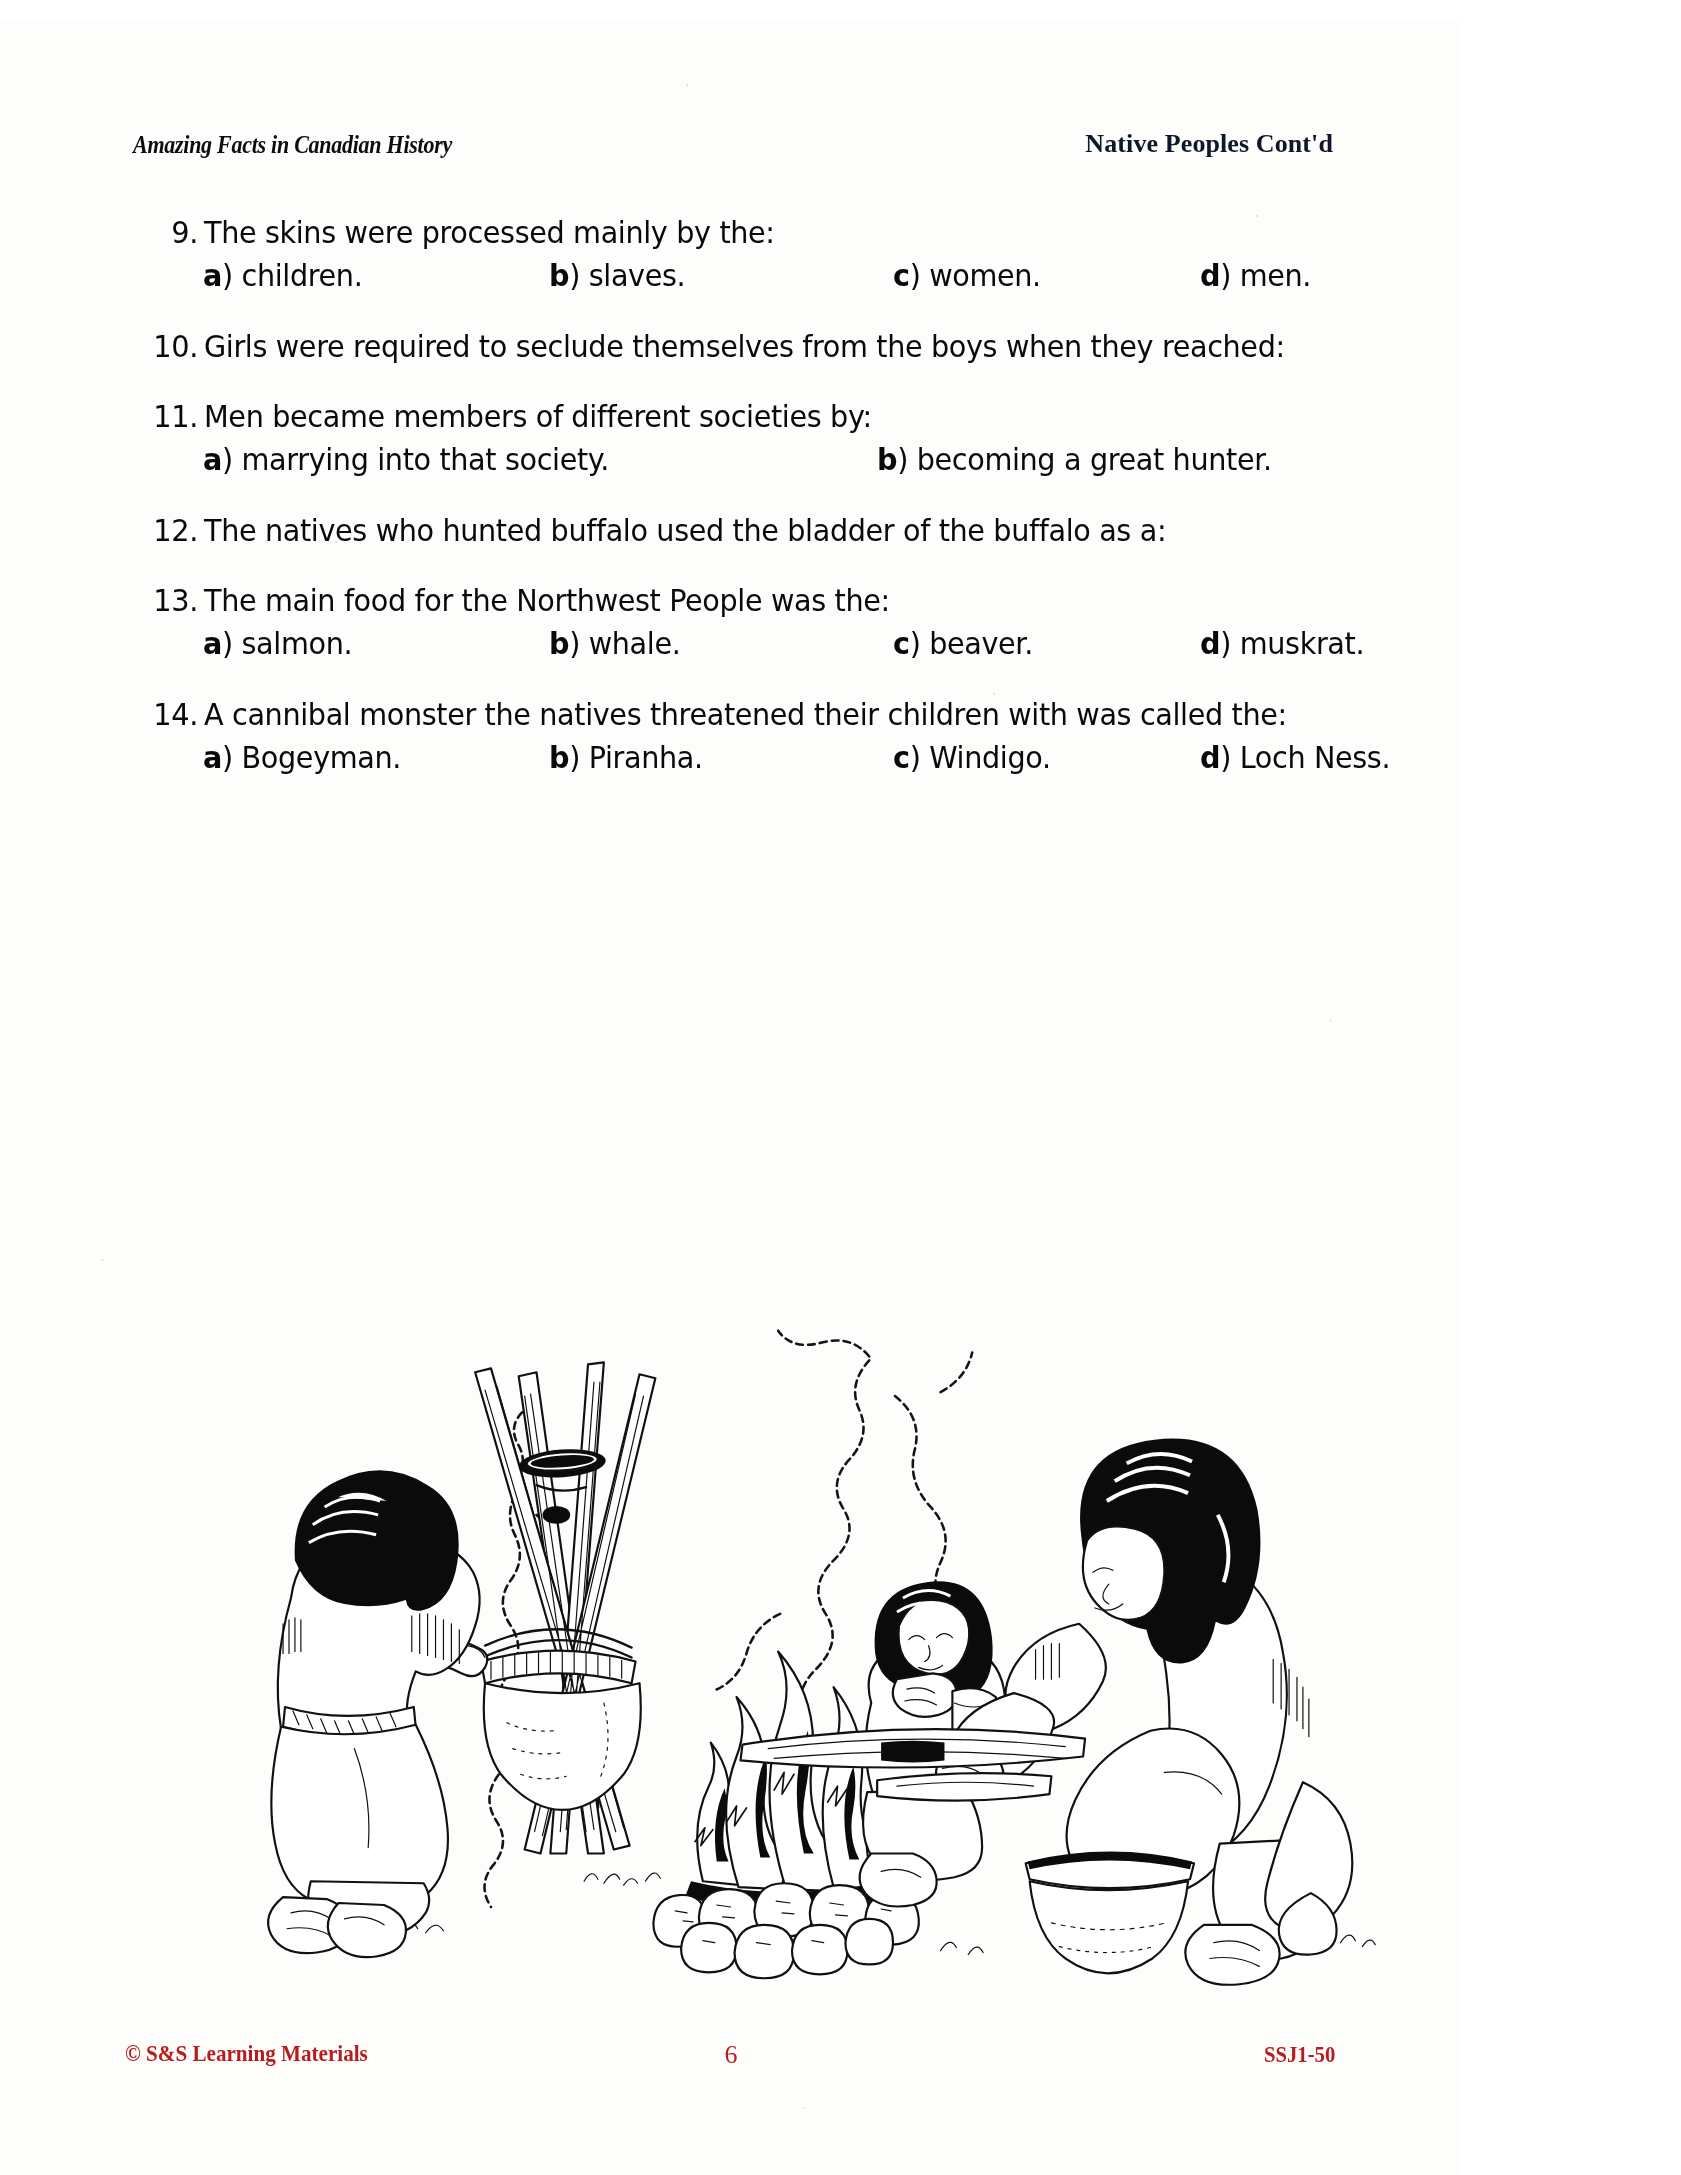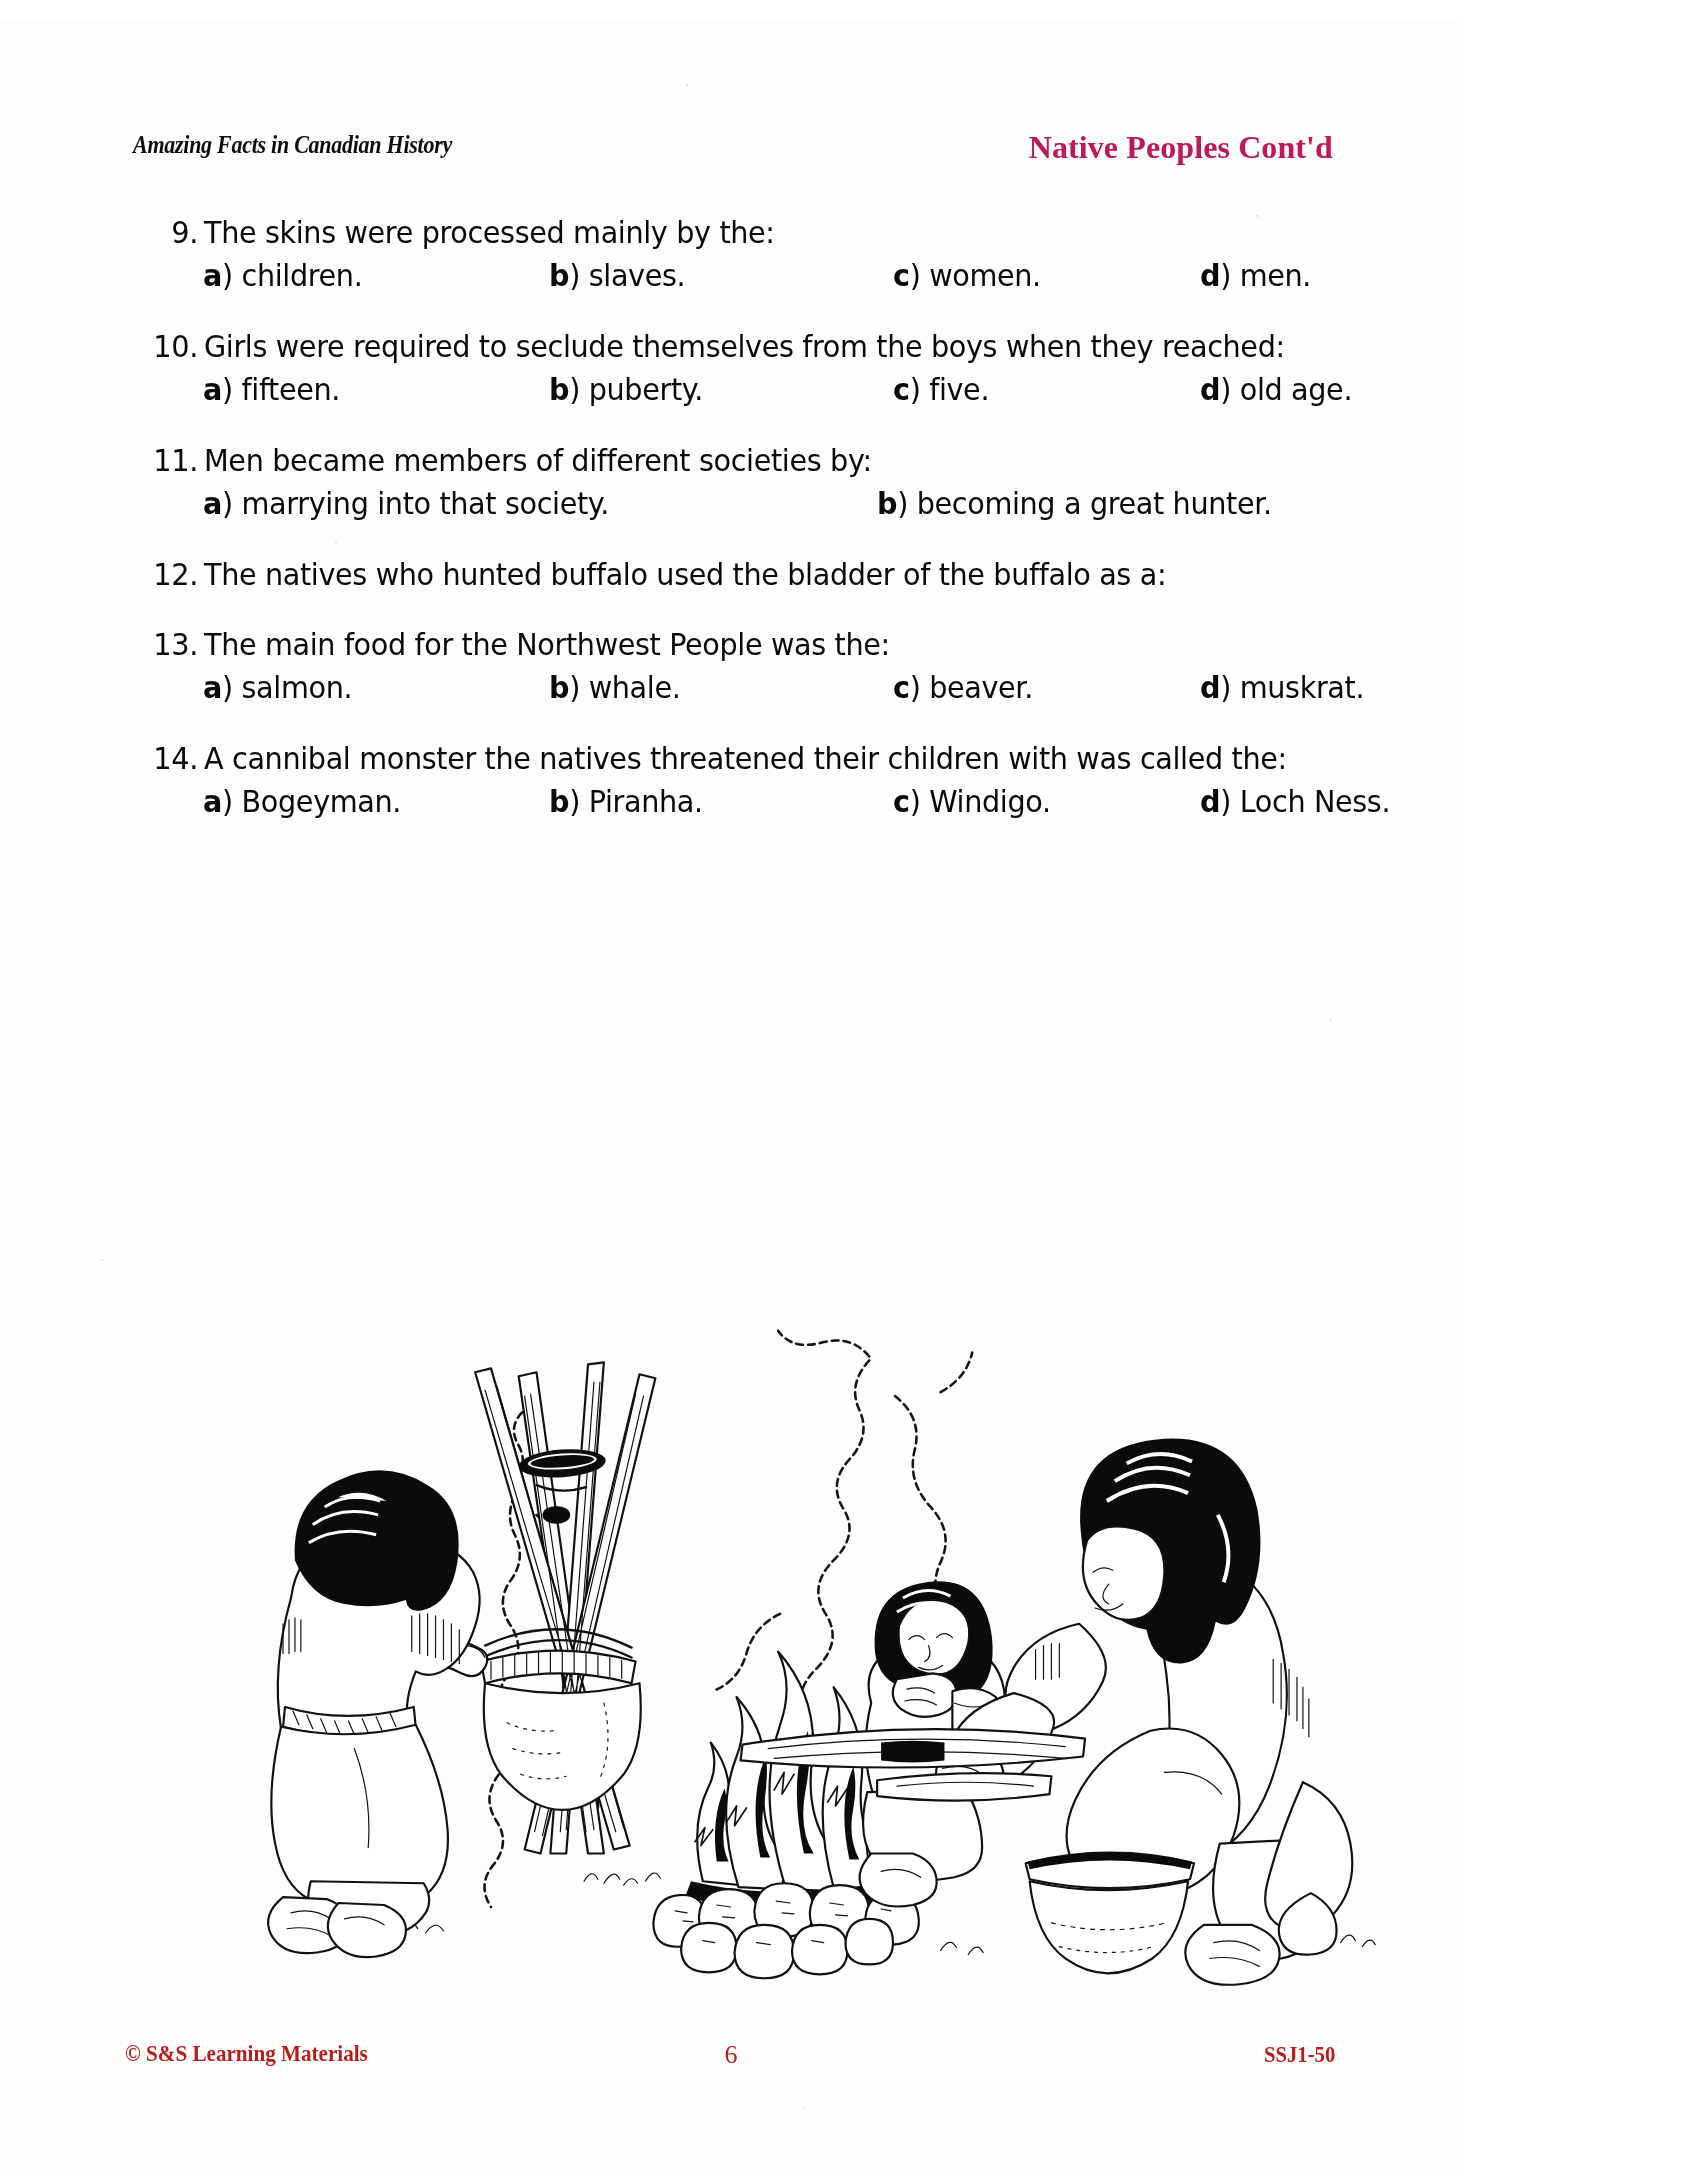--- a/index.html
+++ b/index.html
@@ -60,23 +60,23 @@
     transform: scaleX(0.88);
     transform-origin: left center;
     white-space: nowrap;
   }
   .runhead-right {
     position: absolute;
     right: 129px;
     top: -2px;
     font-family: "Liberation Serif", serif;
     font-weight: 700;
-    font-size: 32px;
+    font-size: 26px;
     letter-spacing: 0.1px;
-    color: #be185d;
+    color: #0f172a;
     white-space: nowrap;
   }
 
   
   .quiz {
     position: absolute;
     left: 0;
     top: 194px;
     width: 1681px;
   }
@@ -213,26 +213,20 @@
         <span class="opt c1"><b class="lt">b</b><span>) slaves.</span></span>
         <span class="opt c2"><b class="lt">c</b><span>) women.</span></span>
         <span class="opt c3"><b class="lt">d</b><span>) men.</span></span>
       </div>
     </div>
 
     <div class="q">
       <div class="q-head">
         <span class="q-num">10.</span>
         <span class="q-text">Girls were required to seclude themselves from the boys when they reached:</span>
-      </div>
-      <div class="opt-row">
-        <span class="opt c0"><b class="lt">a</b><span>) fifteen.</span></span>
-        <span class="opt c1"><b class="lt">b</b><span>) puberty.</span></span>
-        <span class="opt c2"><b class="lt">c</b><span>) five.</span></span>
-        <span class="opt c3"><b class="lt">d</b><span>) old age.</span></span>
       </div>
     </div>
 
     <div class="q">
       <div class="q-head">
         <span class="q-num">11.</span>
         <span class="q-text">Men became members of different societies by:</span>
       </div>
       <div class="opt-row">
         <span class="opt w0"><b class="lt">a</b><span>) marrying into that society.</span></span>

